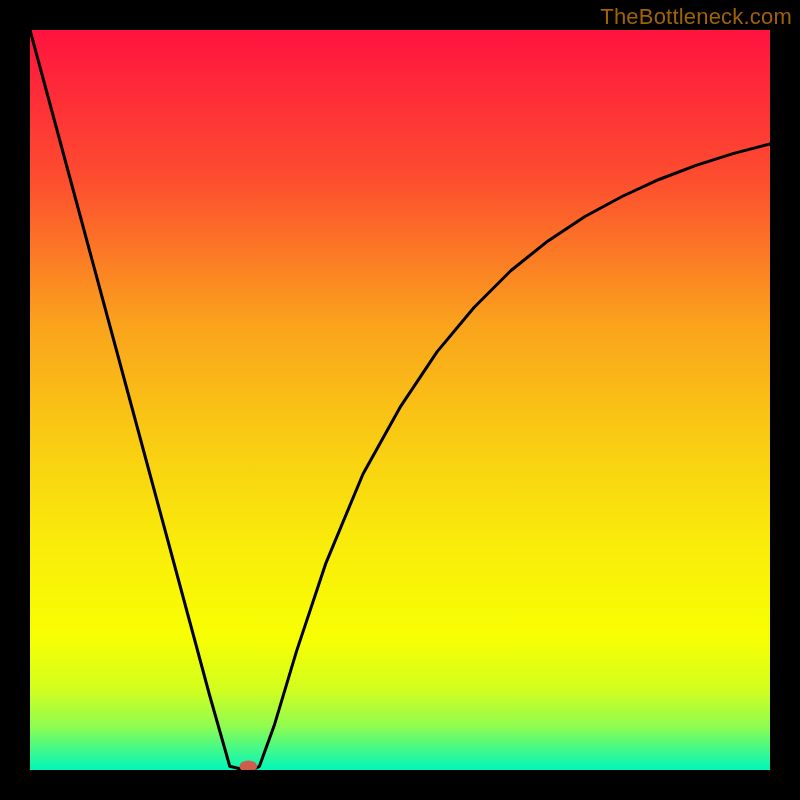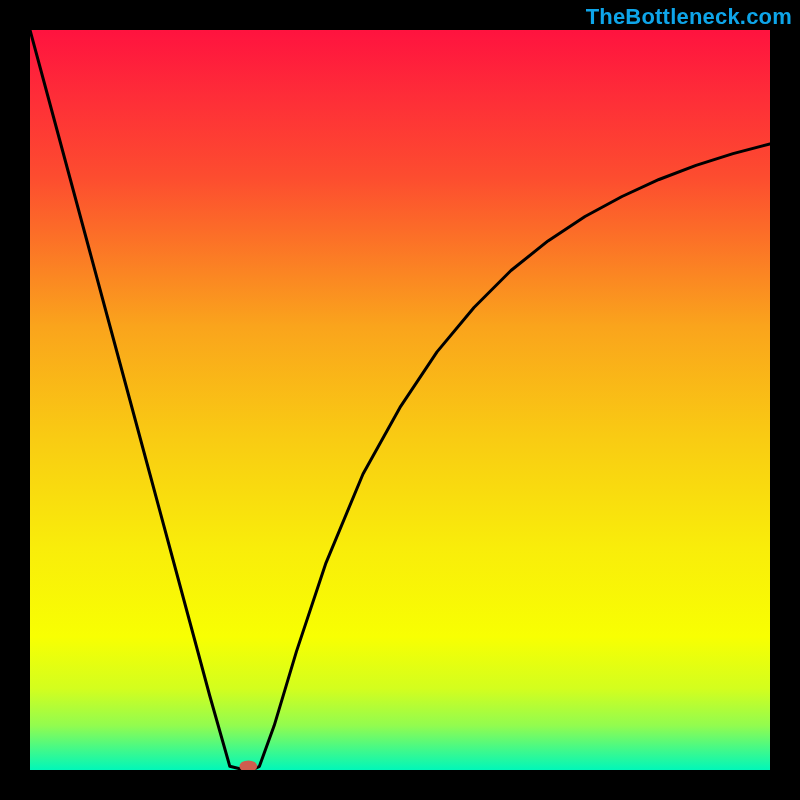--- a/index.html
+++ b/index.html
@@ -30,23 +30,23 @@
     position: absolute;
     left: 0;
     top: 0;
     width: 740px;
     height: 740px;
   }
   .watermark {
     position: absolute;
     top: 4px;
     right: 8px;
-    color: #0ea5e9;
+    color: #a16207;
     font-size: 22px;
-    font-weight: 700;
+    font-weight: 400;
     letter-spacing: 0.2px;
   }
 </style>
 </head>
 <body>
 
 <div class="watermark">TheBottleneck.com</div>
 
 <div class="frame">
 

